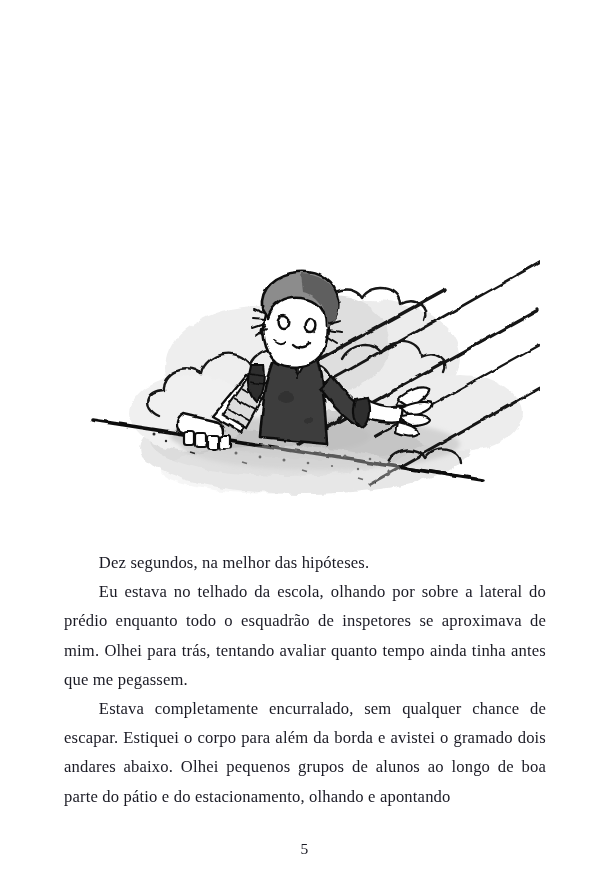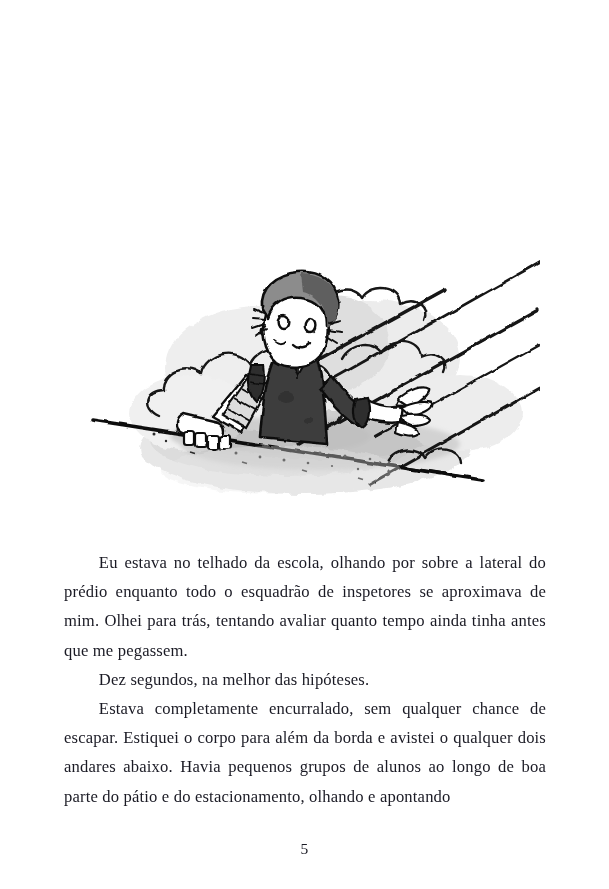--- a/index.html
+++ b/index.html
@@ -247,20 +247,20 @@
         </g>
       </g>
 
       <g filter="url(#rough2)" opacity="0.35">
         <ellipse cx="210" cy="222" rx="120" ry="24" fill="#e8e8e8"></ellipse>
       </g>
     </svg>
   </div>
 
   <div class="textblock">
+    <p class="para">Dez segundos, na melhor das hipóteses.</p>
     <p class="para">Eu estava no telhado da escola, olhando por sobre a lateral do prédio enquanto todo o esquadrão de inspetores se aproximava de mim. Olhei para trás, tentando avaliar quanto tempo ainda tinha antes que me pegassem.</p>
-    <p class="para">Dez segundos, na melhor das hipóteses.</p>
-    <p class="para">Estava completamente encurralado, sem qualquer chance de escapar. Estiquei o corpo para além da borda e avistei o qualquer dois andares abaixo. Havia pequenos grupos de alunos ao longo de boa parte do pátio e do estacionamento, olhando e apontando</p>
+    <p class="para">Estava completamente encurralado, sem qualquer chance de escapar. Estiquei o corpo para além da borda e avistei o gramado dois andares abaixo. Olhei pequenos grupos de alunos ao longo de boa parte do pátio e do estacionamento, olhando e apontando</p>
   </div>
 
   <div class="folio">5</div>
 
 </div>
 
 </body></html>

